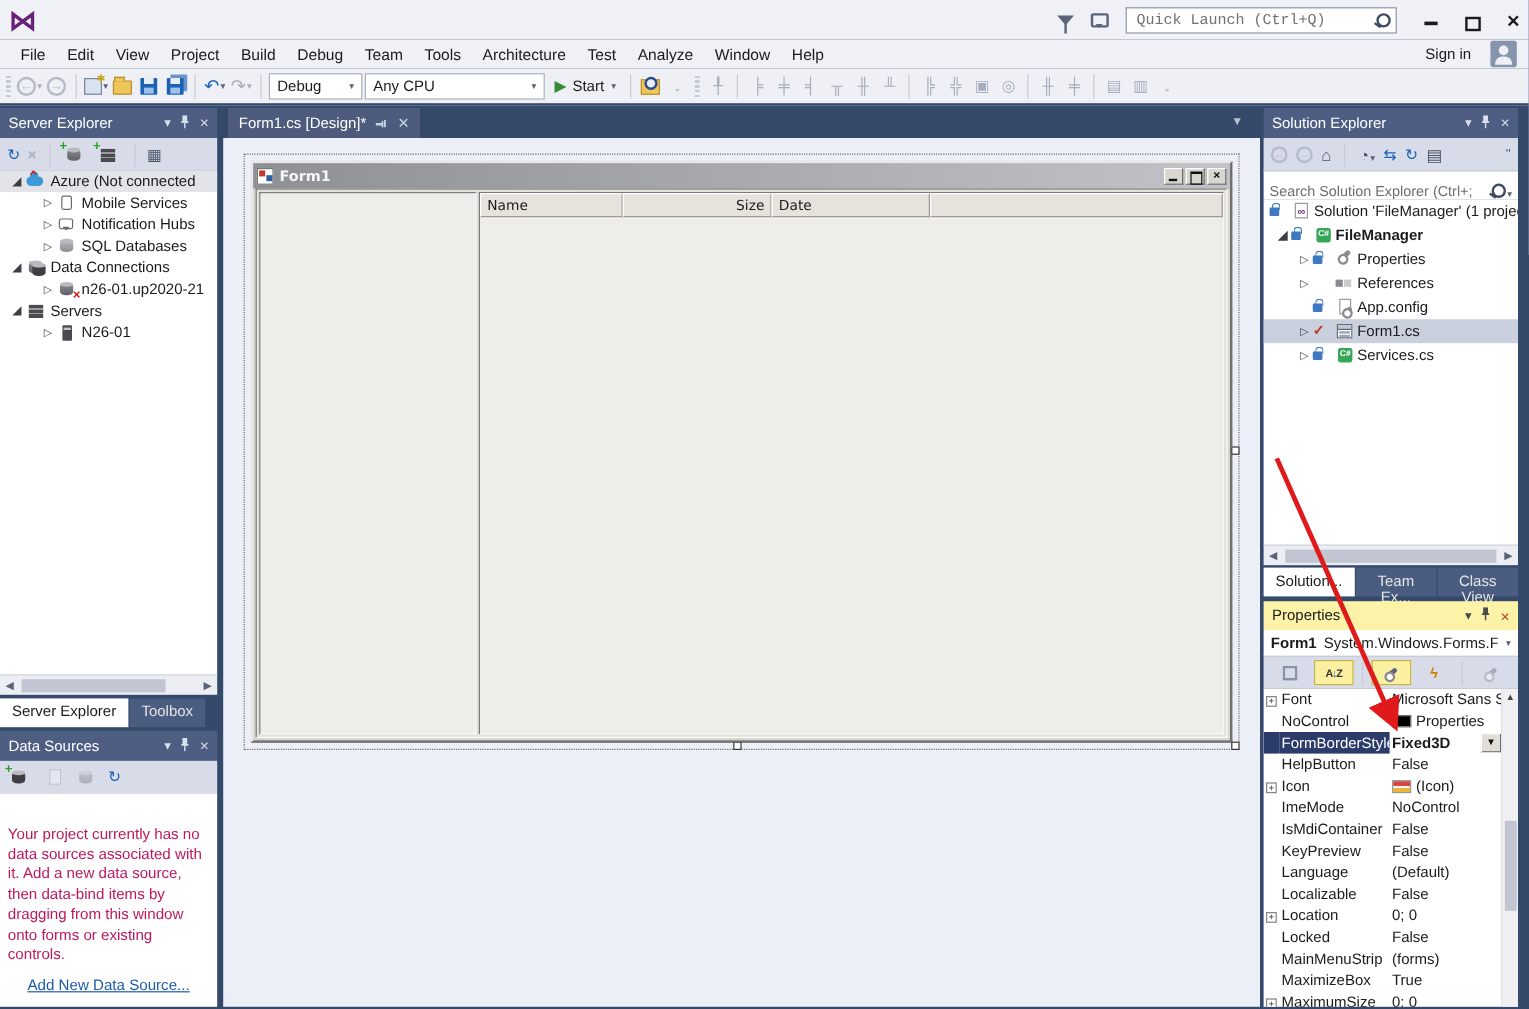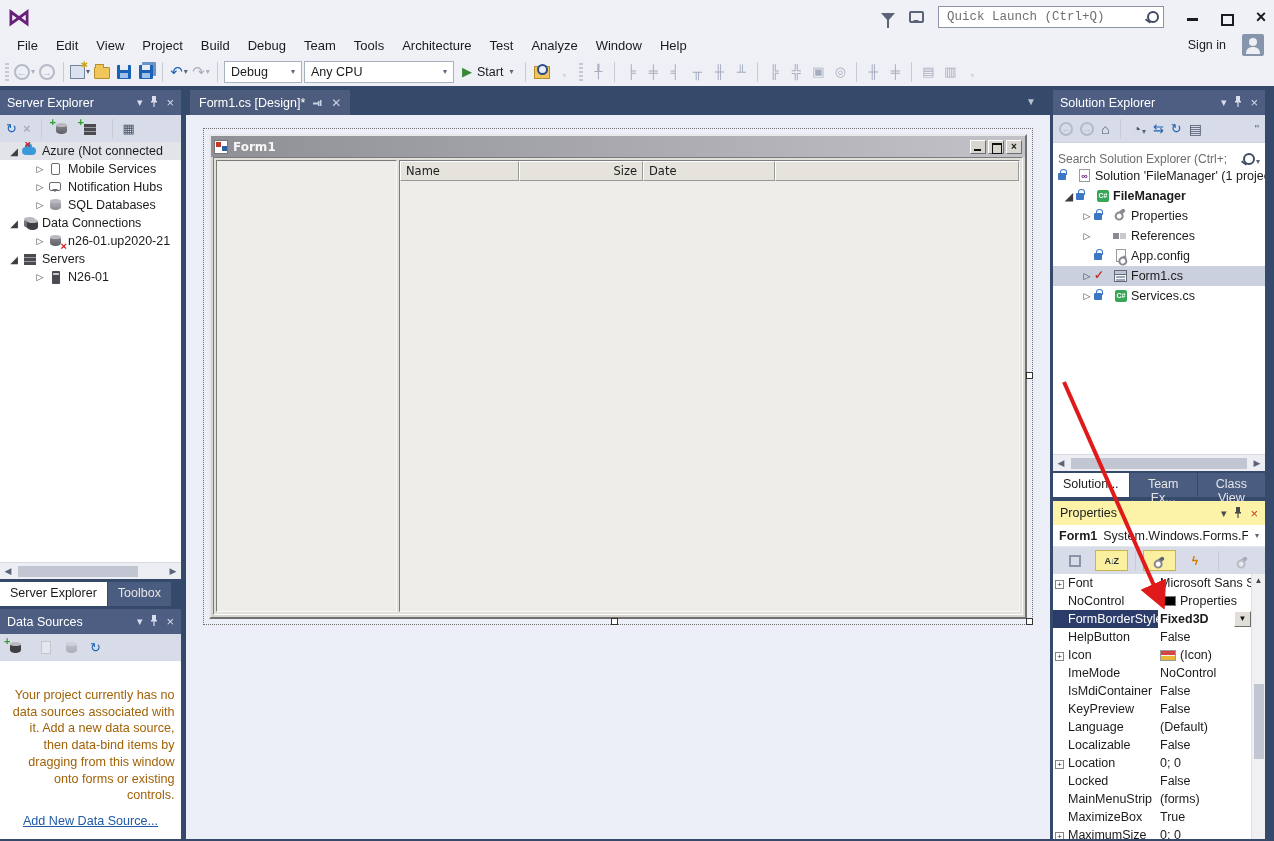--- a/index.html
+++ b/index.html
@@ -114,21 +114,21 @@
   .htrack { flex:1; height:100%; position:relative; }
   .hthumb { position:absolute; top:3px; height:11px; background:#C2C6D2; }
 
   
   .dtabs { height:24px; display:flex; margin-top:3px; flex:none; gap:1px; }
   .dtab { padding:4px 10px; font-size:12.5px; color:#e5e5e5; background:#4A5C80; }
   .dtab.active { background:#FFF; color:#1B1B1B; }
 
   
   .ds-content { height:178px; background:#FFF; display:flex; flex-direction:column; align-items:center; padding-top:26px; }
-  .ds-msg { width:168px; text-align:right; font-size:12.6px; line-height:1.33; color:#a16207; }
+  .ds-msg { width:168px; text-align:left; font-size:12.6px; line-height:1.33; color:#be185d; }
   .ds-link { margin-top:10px; color:#1E5AA8; text-decoration:underline; font-size:12.6px; }
 
   
   .tabstrip { height:27px; display:flex; align-items:flex-end; position:relative; padding-left:4px; flex:none; }
   .doctab { height:25px; background:#4D5C7C; color:#FFF; font-size:12.5px; display:flex; align-items:center; padding:0 9px; gap:8px; }
   .doctab .pin { color:#C9D2E4; }
   .doctab .tx { color:#C9D2E4; font-size:12px; }
   .docwell-dd { position:absolute; right:14px; bottom:8px; color:#B8C0D0; font-size:10px; }
   .designer { flex:1; background:#ECEFF7; position:relative; overflow:hidden; }
 

